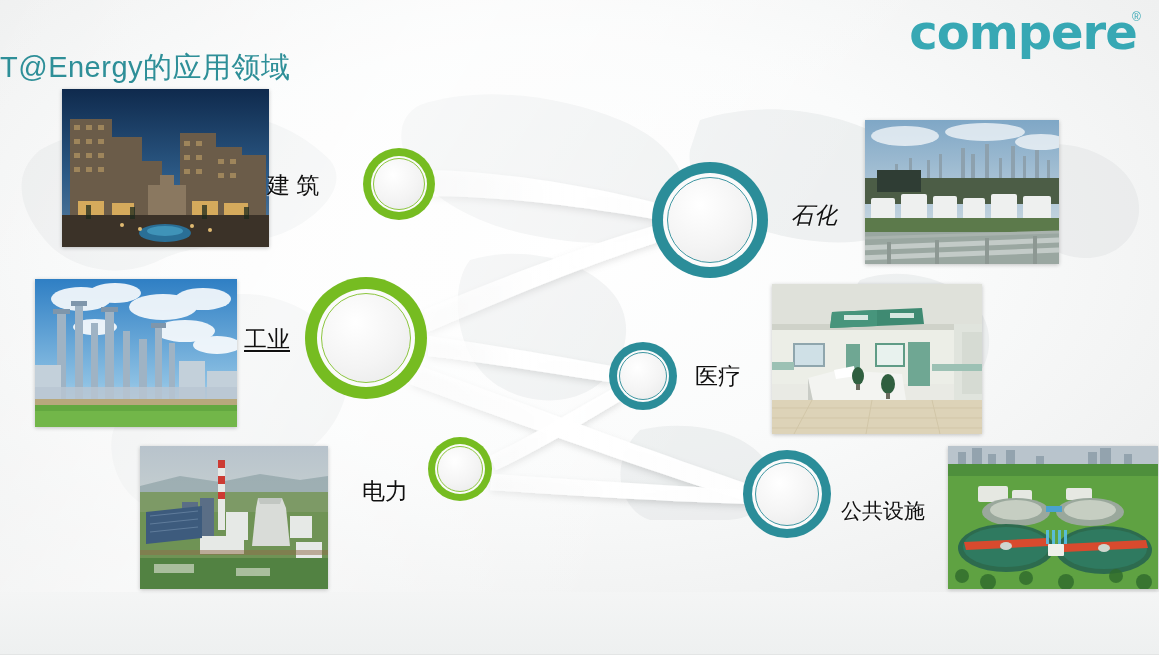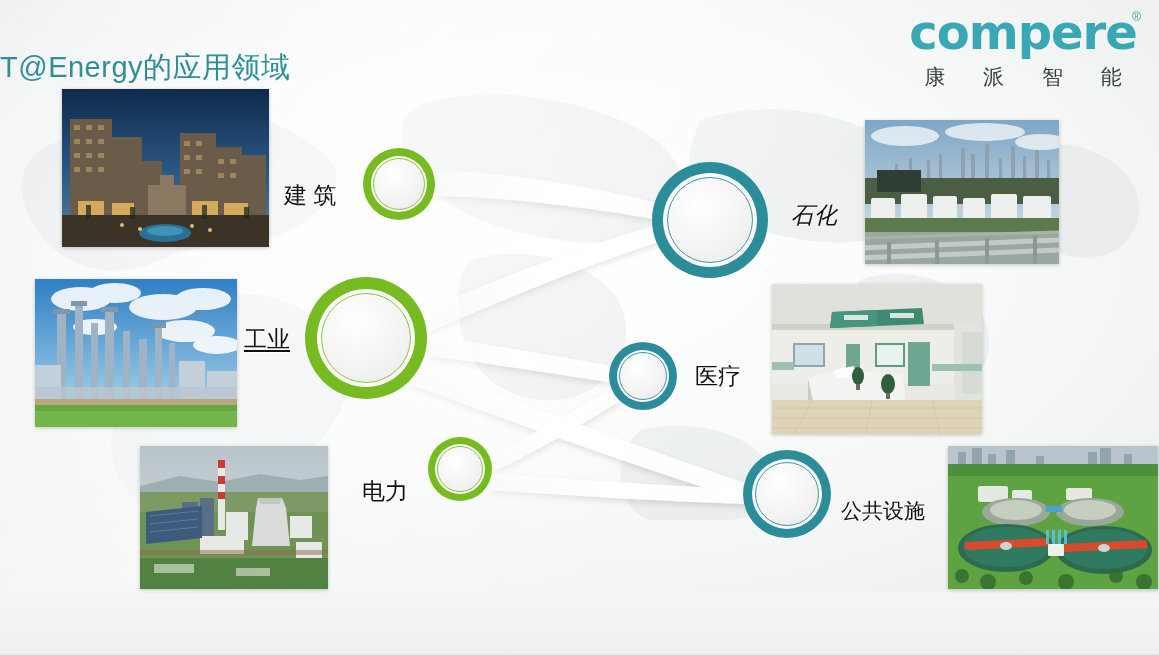--- a/index.html
+++ b/index.html
@@ -162,21 +162,20 @@
   <div class="bg-sheen"></div>
   <div class="bg-bottom"></div>
 
   <div class="title">T@Energy的应用领域</div>
 
   <div class="logo">
     <div style="position:relative;display:inline-block;">
       <span class="logo-word">compere</span>
       <span class="logo-reg">®</span>
     </div>
-    <div class="logo-cn">康 派 智 能</div>
   </div>
 
   <div class="photo" style="left:62px;top:89px;width:207px;height:158px;">
     <svg viewBox="0 0 207 158" preserveAspectRatio="none">
       <defs>
           <linearGradient id="sky1" x1="0" y1="0" x2="0" y2="1">
         <stop offset="0%" stop-color="#0f2a4d"></stop>
             <stop offset="55%" stop-color="#2c5a86"></stop>
             <stop offset="100%" stop-color="#5b7fa0"></stop>
           </linearGradient>
@@ -506,21 +505,21 @@
     </svg>
   </div>
 
   <div class="node green" style="left:363px;top:148px;width:72px;height:72px;">
     <div class="outer" style="padding:8px;">
       <div class="gap" style="padding:2px;">
         <div class="inner"></div>
       </div>
     </div>
   </div>
-  <div class="label" style="left:284px;top:170px;margin-top:10px;">建 筑</div>
+  <div class="label" style="left:267px;top:170px;">建 筑</div>
 
   <div class="node green" style="left:305px;top:277px;width:122px;height:122px;">
     <div class="outer" style="padding:12px;">
       <div class="gap" style="padding:4px;">
         <div class="inner"></div>
       </div>
     </div>
   </div>
   <div class="label u" style="left:244px;top:324px;">工业</div>
 

